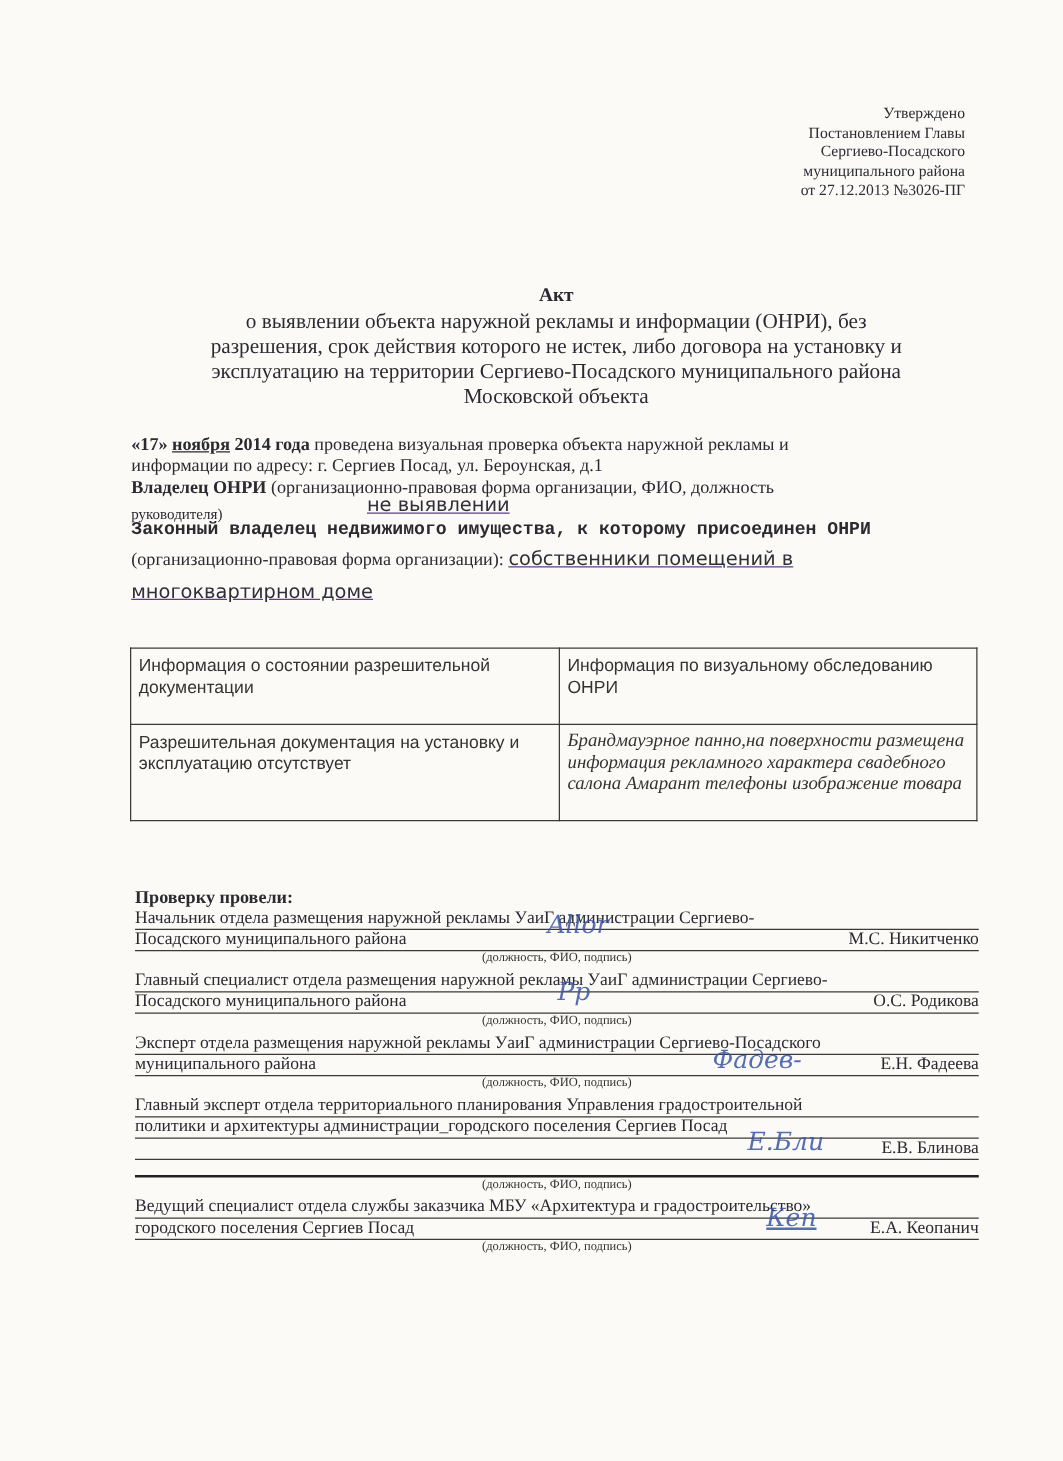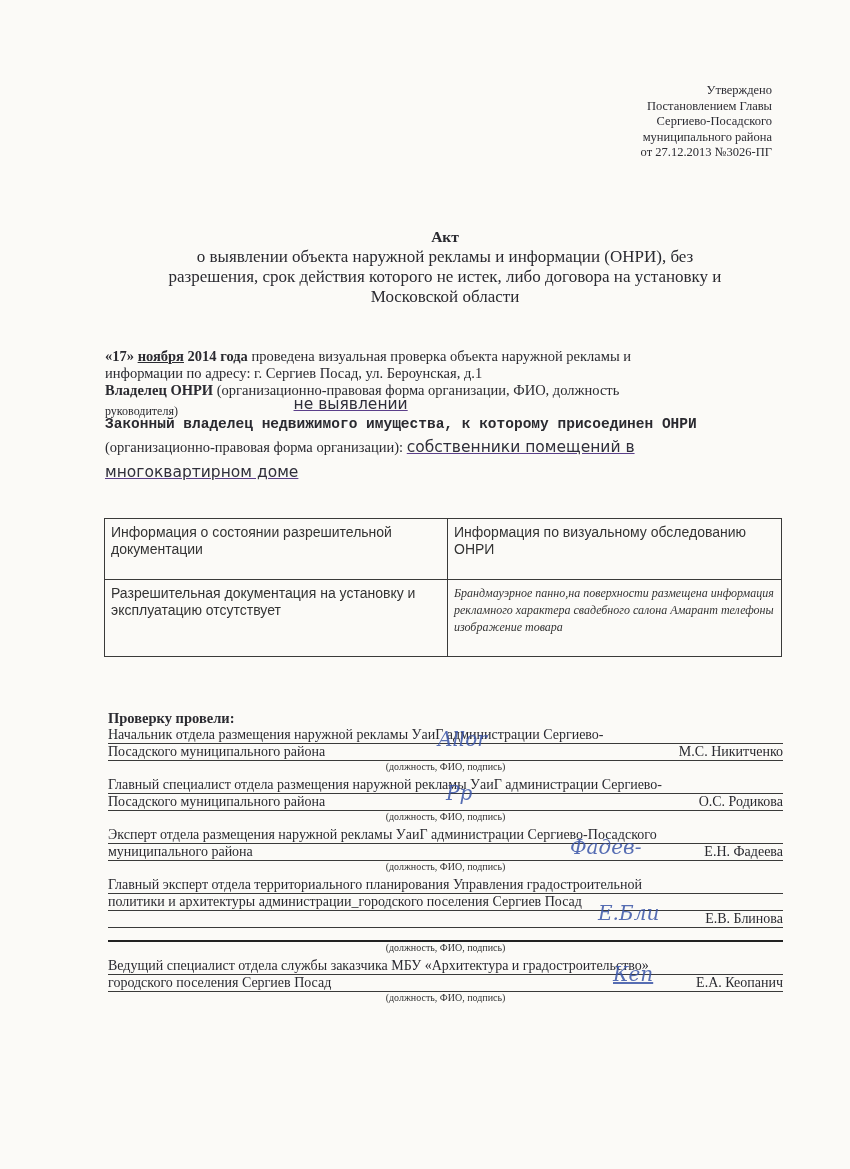--- a/index.html
+++ b/index.html
@@ -38,21 +38,21 @@
     border-collapse: collapse; font-size: 14px;
   }
   table.info td {
     border: 1.2px solid #3a3a3a; vertical-align: top;
     padding: 5px 6px; line-height: 17px;
     font-family: "Liberation Sans", sans-serif; color: #333;
   }
   table.info td.c1 { width: 330px; }
   table.info tr.r1 td { height: 50px; }
   table.info tr.r2 td { height: 66px; margin-left: 33px; }
-  table.info td.ital { font-style: italic; font-family: "Liberation Serif", serif; font-size: 12px; line-height: 17px; }
+  table.info td.ital { font-style: italic; font-family: "Liberation Serif", serif; font-size: 15px; line-height: 17px; }
   .checks {
     position: absolute; left: 108px; top: 710px; width: 675px;
     font-size: 14px; line-height: 16px;
   }
   .checks .head { font-weight: bold; font-size: 14.5px; margin-bottom: 1px; }
   .sig-block { position: relative; margin-bottom: 4px; }
   .sig-line {
     border-bottom: 1.1px solid #3a3a3a; white-space: nowrap;
     display: flex; justify-content: space-between; padding-right: 0;
   }
@@ -76,21 +76,22 @@
     <div>Постановлением Главы</div>
     <div>Сергиево-Посадского</div>
     <div>муниципального района</div>
     <div>от 27.12.2013 №3026-ПГ</div>
   </div>
 
   <div class="title-block">
     <div class="act">Акт</div>
     <div>о выявлении объекта наружной рекламы и информации (ОНРИ), без</div>
     <div>разрешения, срок действия которого не истек, либо договора на установку и</div>
-    <div>Московской области</div>
+    <div>эксплуатацию на территории Сергиево-Посадского муниципального района</div>
+    <div>Московской объекта</div>
   </div>
 
   <div class="body-text">
     <div class="line">
       <b>«17»</b>
       <b class="u">ноября</b>
       <b>2014 года</b><span> проведена визуальная проверка объекта наружной рекламы и</span>
     </div>
     <div class="line">информации по адресу: г. Сергиев Посад, ул. Бероунская, д.1</div>
 

